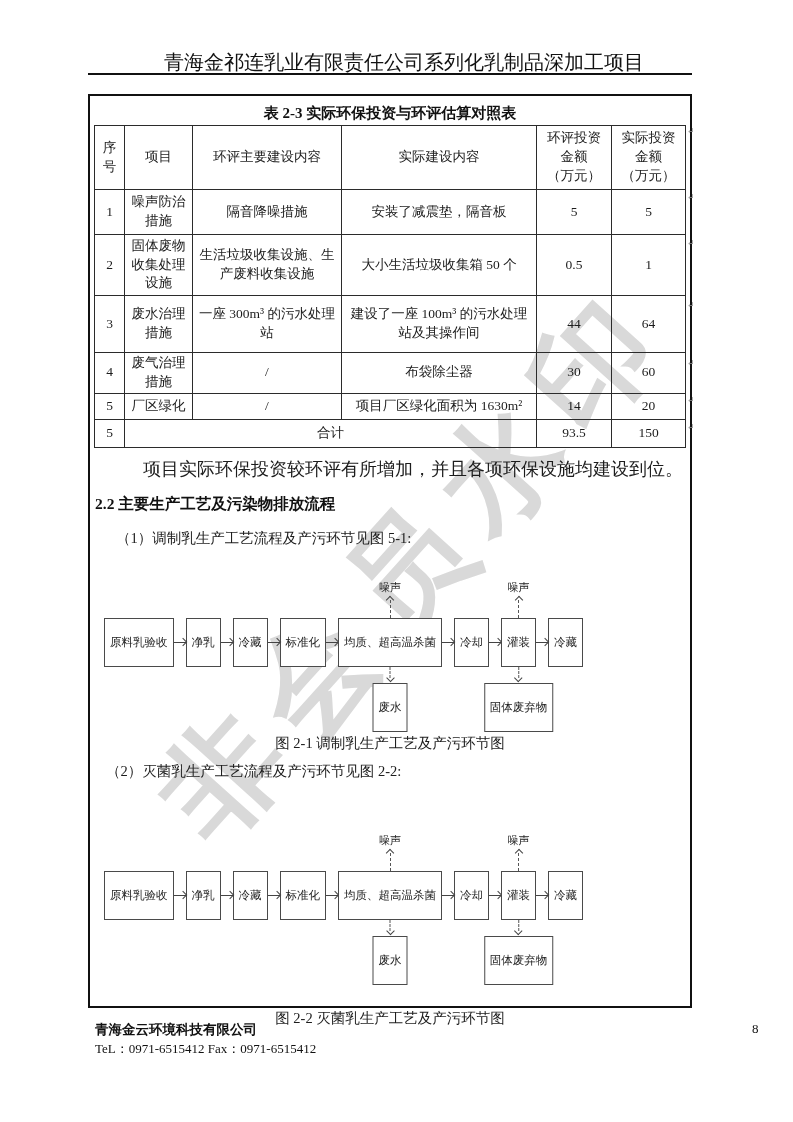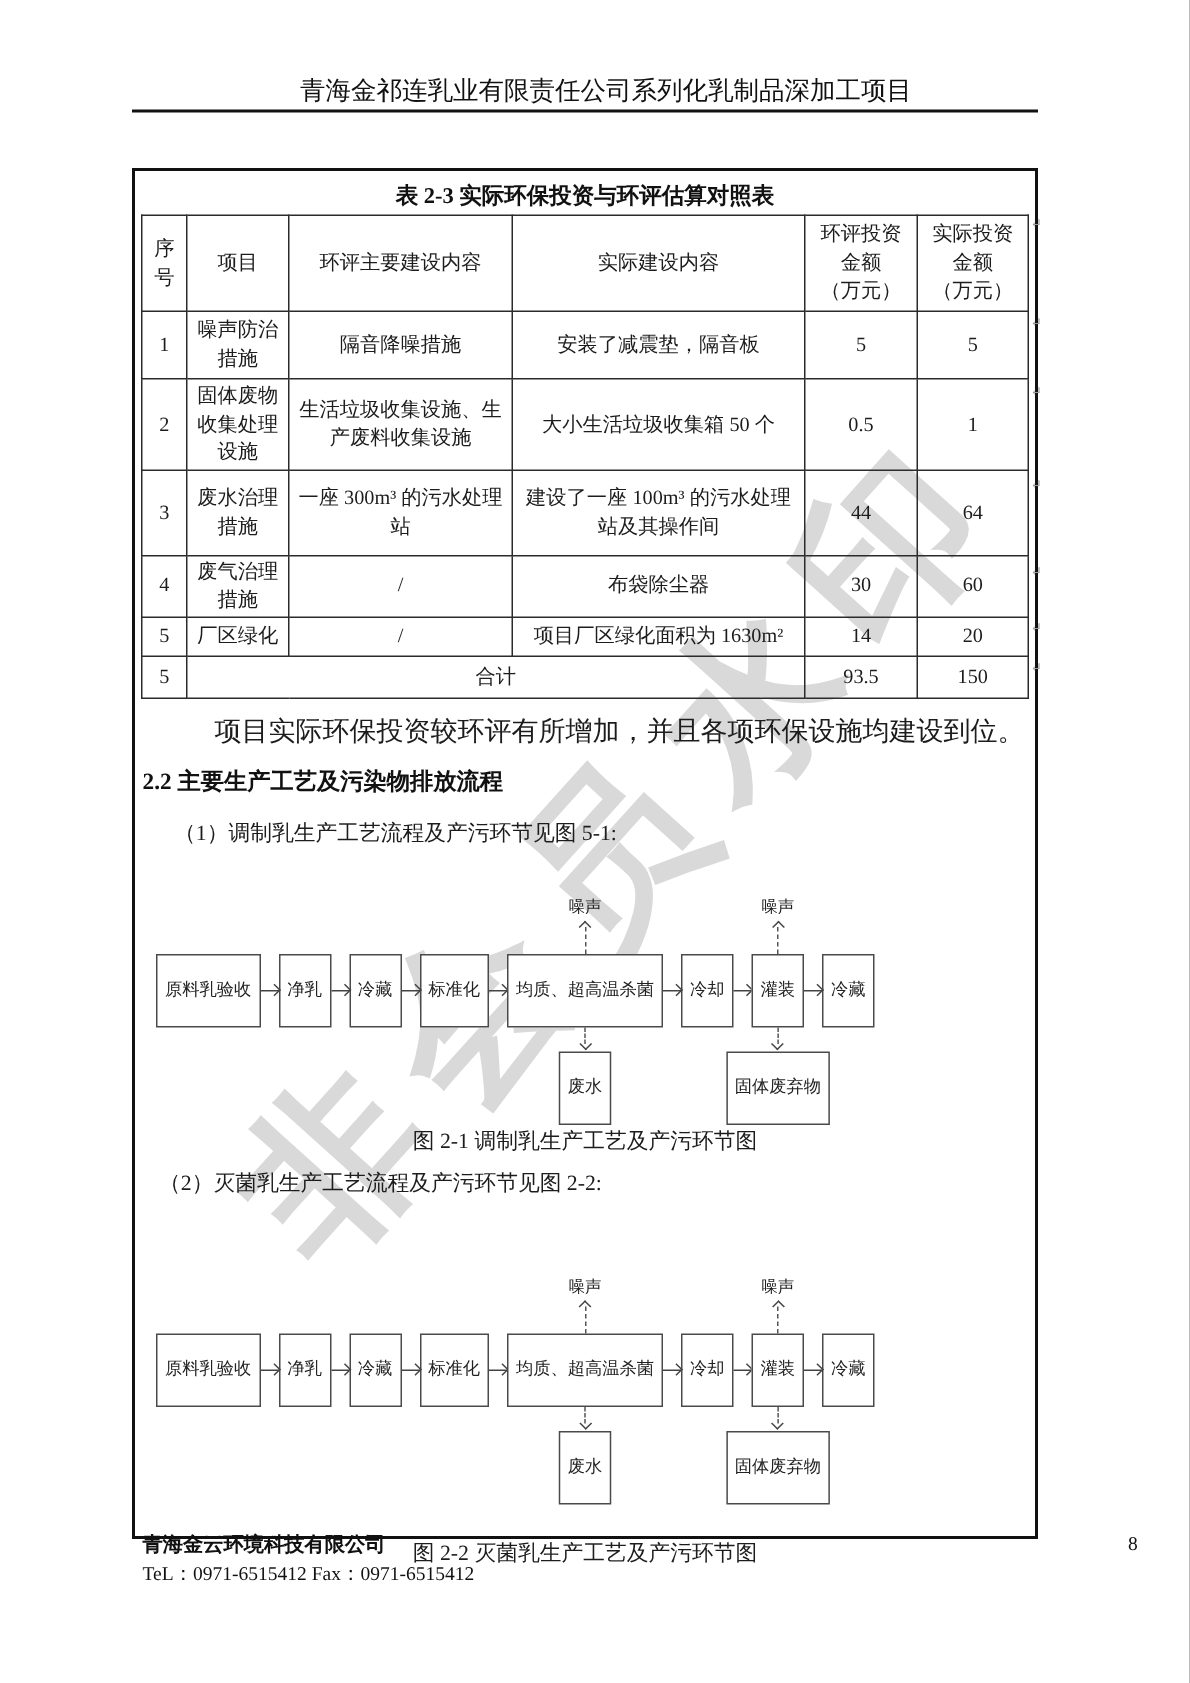--- a/index.html
+++ b/index.html
@@ -14,29 +14,29 @@
     position:absolute; left:415px; top:565px; z-index:0;
     transform:translate(-50%,-50%) rotate(-48deg);
     font-family:"DejaVu Sans",sans-serif; font-weight:bold;
     font-size:118px; letter-spacing:20px; white-space:nowrap;
     color:#d9d9d9;
   }
   .layer { position:absolute; inset:0; z-index:1; }
   
   .doc-header-title {
     position:absolute; top:49px; left:0; right:0;
-    text-align:center; font-size:17px; color:#111;padding-left:15px;
+    text-align:center; font-size:20px; color:#111;padding-left:15px;
   }
   .doc-header-rule {
     position:absolute; top:73px; left:88px; width:604px;
     border-top:2px solid #111;
   }
   
   .content-box {
-    position:absolute; top:112px; left:88px; width:604px; height:914px;
+    position:absolute; top:94px; left:88px; width:604px; height:914px;
     border:2px solid #111;
   }
   .table-title {
     margin-top:7px; text-align:center; font-weight:bold;
     font-size:15px; color:#111; line-height:20px;
   }
   table.cmp {
     border-collapse:collapse; margin:2px auto 0 auto; width:591px;
     table-layout:fixed;
   }

